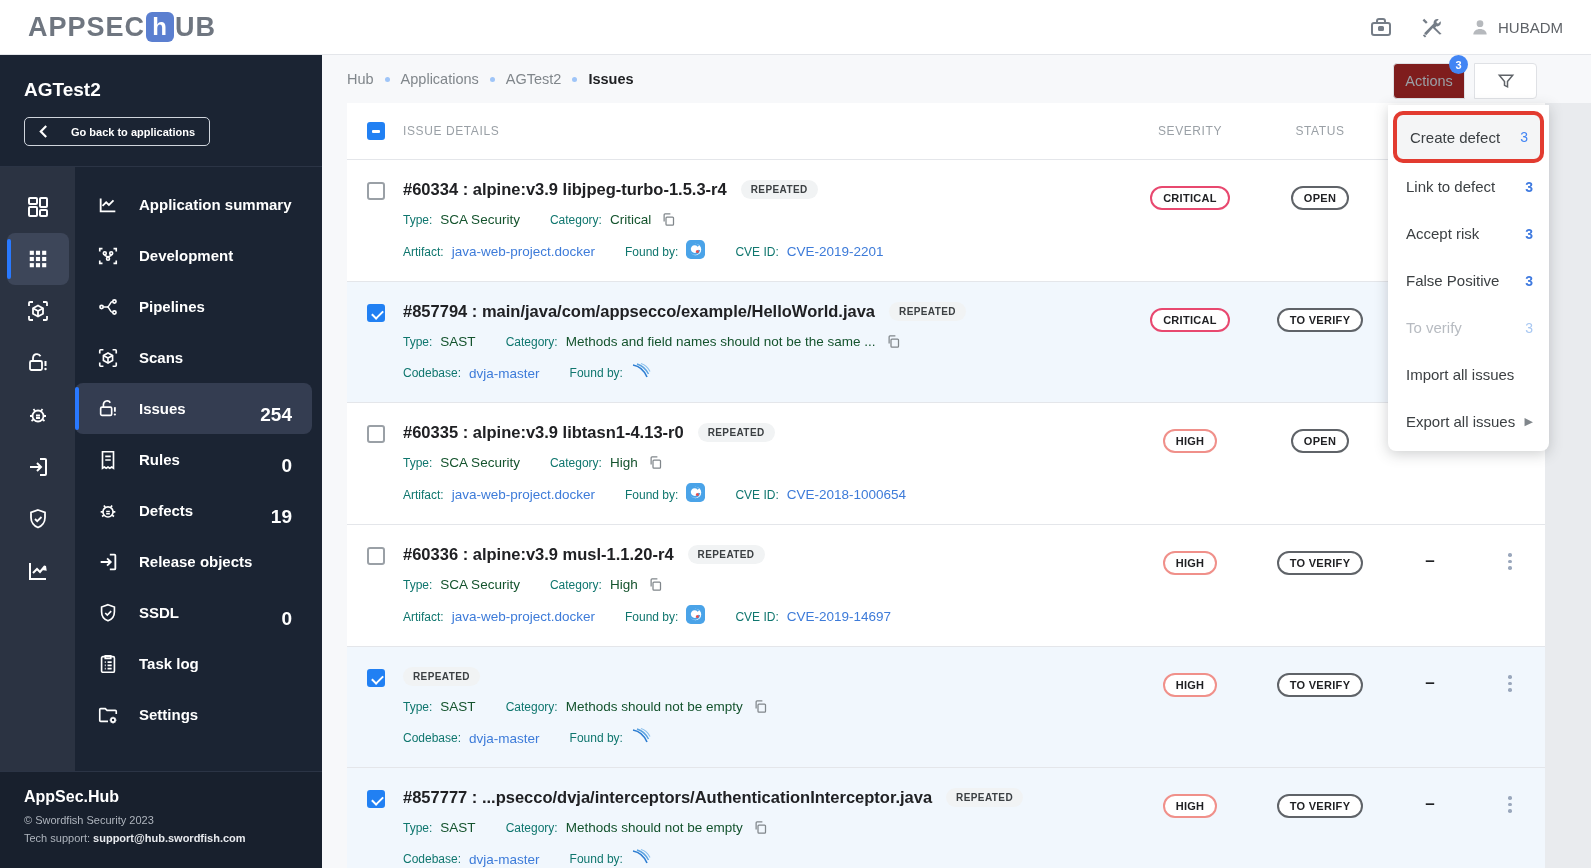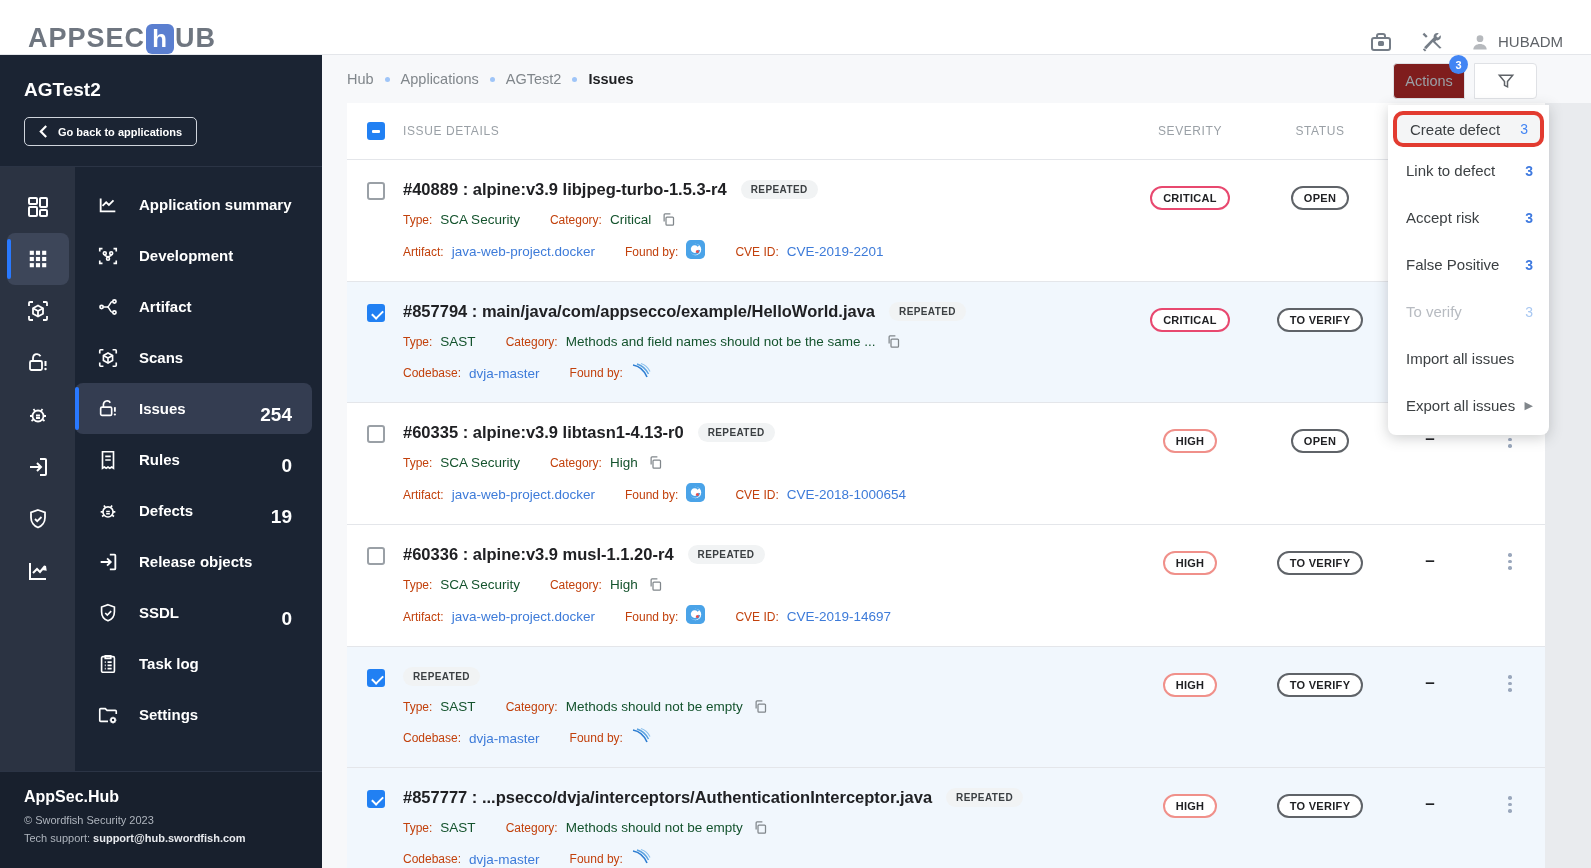--- a/index.html
+++ b/index.html
@@ -2,34 +2,34 @@
 <html><head>
 <meta charset="utf-8">
 <style>
   * { margin:0; padding:0; box-sizing:border-box; }
   html,body { width:1591px; height:868px; overflow:hidden; }
   body { font-family:"Liberation Sans", sans-serif; background:#f7f8fa; color:#202124; }
   .app { position:relative; width:1591px; height:868px; }
 
   
   .topbar { position:absolute; top:0; left:0; width:1591px; height:55px; background:#fff;
-            border-bottom:1px solid #e4e6ea; display:flex; align-items:flex-end; justify-content:space-between;
+            border-bottom:1px solid #e4e6ea; display:flex; align-items:center; justify-content:space-between;
             padding:0 28px; z-index:5; }
   .logo { display:flex; align-items:center; font-weight:bold; font-size:27px; letter-spacing:1px; color:#6f7680; }
   .logo .hbox { display:inline-flex; align-items:center; justify-content:center; width:28px; height:30px;
                 background:#5b7fd0; color:#fff; border-radius:6px; margin:0 1px; font-size:24px; }
   .top-icons { display:flex; align-items:center; gap:26px; }
   .top-icons svg { display:block; }
   .userbox { display:flex; align-items:center; gap:8px; color:#5f6368; font-size:15px; }
 
   
   .sidebar { position:absolute; top:55px; left:0; width:322px; height:813px; background:#1b2433; color:#fff; }
   .side-top { padding:24px 24px 20px 24px; border-bottom:1px solid #2b3445; }
   .side-app-name { font-size:19px; font-weight:bold; margin-bottom:16px; }
-  .back-btn { display:inline-flex; align-items:center; gap:10px; border:1px solid #cfd4dc; border-radius:5px;
+  .back-btn { display:inline-flex; align-items:center; gap:23px; border:1px solid #cfd4dc; border-radius:5px;
               padding:7px 14px; font-size:11px; font-weight:bold; color:#fff; background:transparent; cursor:pointer; }
   .side-body { display:flex; height:604px; }
   .rail { width:75px; background:#2b3342; padding:14px 0; display:flex; flex-direction:column; align-items:center; }
   .rail-item { width:62px; height:52px; display:flex; align-items:center; justify-content:center; position:relative; border-radius:8px; margin-bottom:0; }
   .rail-item.active { background:#3d4659; }
   .rail-item.active::before { content:""; position:absolute; left:0; top:6px; bottom:6px; width:4px; background:#2979ff; border-radius:3px; }
   .menu { flex:1; padding:12px 10px 0 0; }
   .menu-item { display:flex; align-items:center; gap:20px; height:51px; padding:0 20px 0 22px; position:relative;
                font-size:15px; font-weight:bold; color:#fff; border-radius:8px; cursor:pointer; }
   .menu-item .count { margin-left:auto; font-weight:bold; font-size:19px;margin-top:12px; }
@@ -62,21 +62,21 @@
        border-left:2.5px solid #fff; border-bottom:2.5px solid #fff; transform:rotate(-45deg); }
 
   .issue-row { padding:20px 0 18px 0; }
   .issue-row.selected { background:#f1f7fd; }
   .issue-row .checkbox { margin-top:2px; }
   .title-line { display:flex; align-items:center; gap:14px; }
   .issue-title { font-size:16.5px; font-weight:bold; color:#202124; }
   .badge-repeated { background:#f1f3f4; color:#3c4043; font-size:10px; font-weight:bold; letter-spacing:0.4px;
                     padding:4px 10px; border-radius:10px; }
   .meta-line { display:flex; align-items:center; gap:8px; margin-top:13px; }
-  .mlabel { font-size:12px; color:#c2410c; }
+  .mlabel { font-size:12px; color:#0f766e; }
   .mvalue { font-size:13.5px; color:#14532d; }
   .mlink { font-size:13.5px; color:#3d7bd9; cursor:pointer; }
   .gap { width:14px; }
   .copy-icon { cursor:pointer; margin-left:2px; display:inline-flex; }
 
   .pill { display:inline-block; font-size:11px; font-weight:bold; color:#202124; letter-spacing:0.3px;
           border:2px solid #5f6368; border-radius:13px; padding:4px 11px; background:#fff; justify-self:center; margin-top:6px; }
   .pill.critical { border-color:#e8486f; }
   .pill.high { border-color:#f0908a; }
   .defect-dash { font-size:17px; font-weight:bold; color:#202124; justify-self:center; margin-top:6px; }
@@ -95,21 +95,21 @@
 
   
   .dropdown { position:absolute; top:50px; left:1066px; width:161px; background:#fff; border-radius:0 0 8px 8px;
               box-shadow:0 3px 14px rgba(60,64,67,0.25); z-index:8; padding:2px 0 6px 0; }
   .dd-item { height:47px; display:flex; align-items:center; padding:0 16px 0 18px; font-size:15px; color:#3c4043; cursor:pointer; }
   .dd-item .dd-count { margin-left:auto; color:#3f7ae0; font-size:14px; font-weight:bold; }
   .dd-item.first-count .dd-count { font-weight:normal; color:#4285f4; }
   .dd-item.disabled { color:#b7bbc1; cursor:default; }
   .dd-item.disabled .dd-count { color:#a9c8f2; font-weight:normal; }
   .dd-highlight { margin:4px 5px 0 5px; border:4px solid #e23b30; border-radius:10px; background:#f4f5f6; }
-  .dd-highlight .dd-item { height:28px; padding:0 12px 0 13px; }
+  .dd-highlight .dd-item { height:44px; padding:0 12px 0 13px; }
   .dd-arrow { margin-left:auto; color:#80868b; font-size:11px; }
 
   svg { flex-shrink:0; }
 </style>
 </head>
 <body>
 
 <div class="app">
 
   <div class="topbar">
@@ -239,21 +239,21 @@
           </svg>
           <span>Development</span>
         </div>
         <div class="menu-item">
           <svg width="22" height="22" viewBox="0 0 24 24" fill="none" stroke="#fff" stroke-width="1.8">
             <circle cx="5" cy="12" r="1.8"></circle>
               <circle cx="19" cy="6" r="1.8"></circle>
               <circle cx="19" cy="18" r="1.8"></circle>
               <path d="M7 12h4c3 0 3-6 6-6M11 12c3 0 3 6 6 6"></path>
           </svg>
-          <span>Artifact</span>
+          <span>Pipelines</span>
         </div>
         <div class="menu-item">
           <svg width="22" height="22" viewBox="0 0 24 24" fill="none" stroke="#fff" stroke-width="1.8">
             <path d="M3 7V4a1 1 0 0 1 1-1h3M17 3h3a1 1 0 0 1 1 1v3M21 17v3a1 1 0 0 1-1 1h-3M7 21H4a1 1 0 0 1-1-1v-3"></path>
               <path d="M12 6.5 17 9.3v5.4L12 17.5 7 14.7V9.3z"></path>
               <path d="M7 9.3 12 12l5-2.7M12 12v5.5"></path>
           </svg>
           <span>Scans</span>
         </div>
         <div class="menu-item active">
@@ -354,21 +354,21 @@
         <span class="col-label sta">STATUS</span>
         <span></span>
           <span></span>
       </div>
       <div class="divider"></div>
 
       <div class="trow issue-row">
         <span class="checkbox"></span>
         <div>
           <div class="title-line">
-            <span class="issue-title">#40889 : alpine:v3.9 libjpeg-turbo-1.5.3-r4</span>
+            <span class="issue-title">#60334 : alpine:v3.9 libjpeg-turbo-1.5.3-r4</span>
             <span class="badge-repeated">REPEATED</span>
           </div>
           <div class="meta-line">
             <span class="mlabel">Type:</span>
             <span class="mvalue">SCA Security</span>
             <span class="gap"></span>
             <span class="mlabel">Category:</span>
             <span class="mvalue">Critical</span>
             <span class="copy-icon">
                 <svg width="15" height="15" viewBox="0 0 24 24" fill="none" stroke="#80868b" stroke-width="2">

